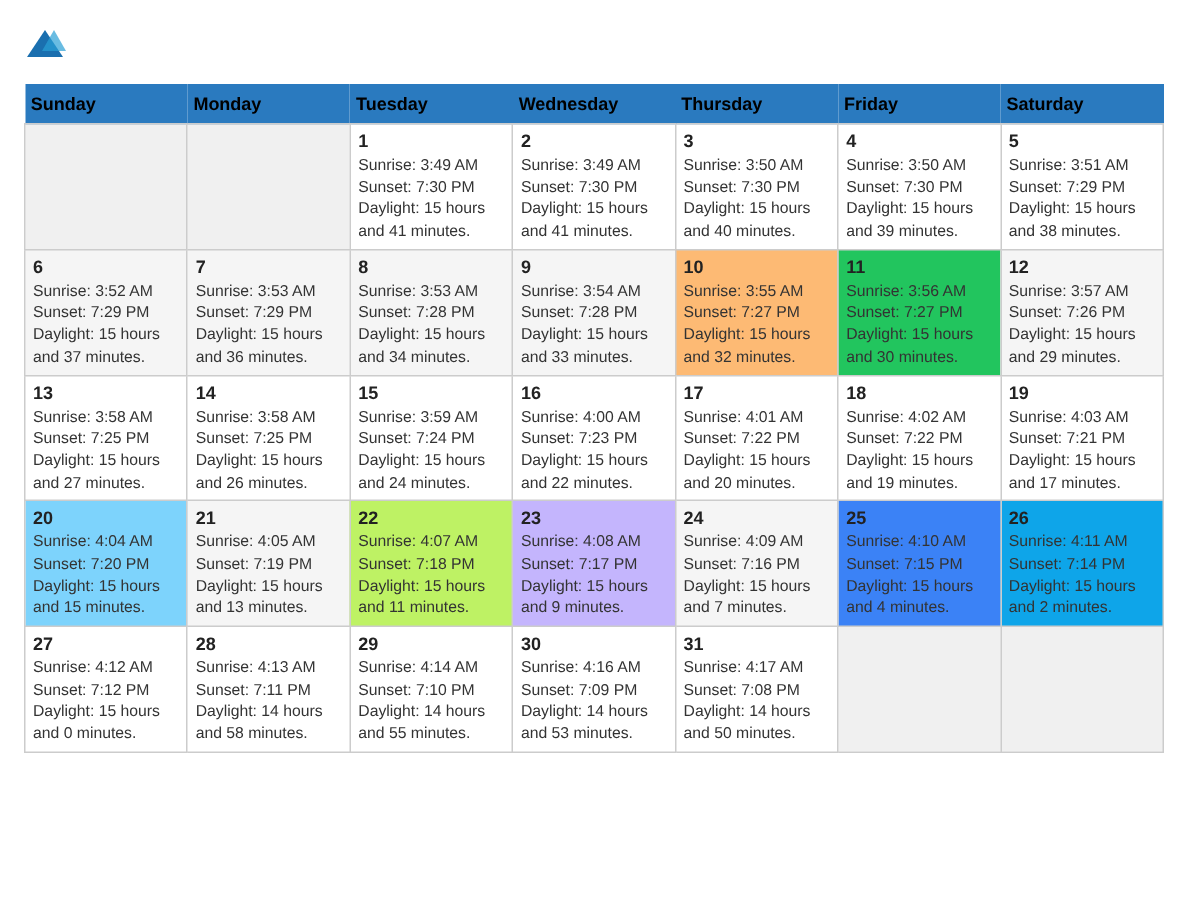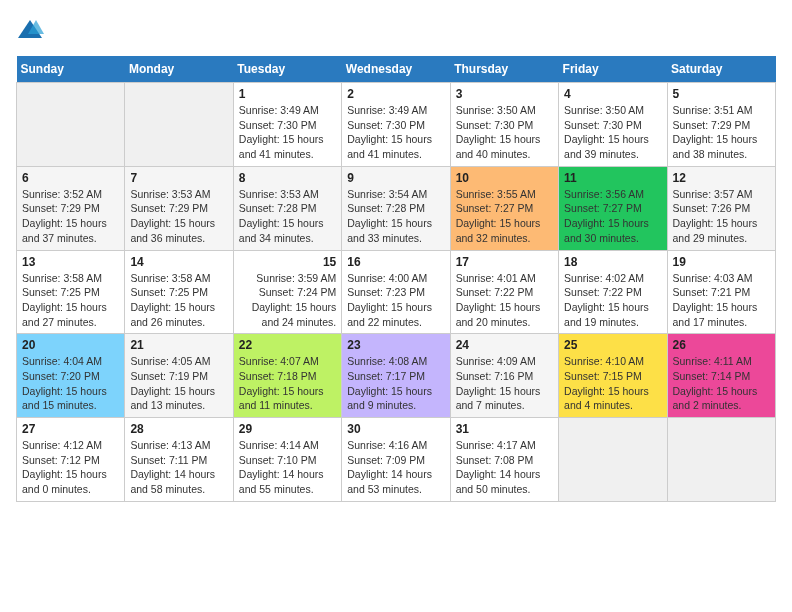--- a/index.html
+++ b/index.html
@@ -30,21 +30,21 @@
     .title-block { text-align: right; }
     .month-title { font-size: 38px; color: #333; font-weight: normal; }
     .location-title { font-size: 16px; color: #555; }
     .calendar {
       width: 100%;
       border-collapse: collapse;
       font-size: 11px;
     }
     .calendar thead th {
       background-color: #2a7abf;
-      color: #ffffff;
+      color: #000000;
       padding: 6px 4px;
       text-align: left;
       font-size: 12px;
       font-weight: bold;
     }
     .calendar tbody td {
       border: 1px solid #ccc;
       vertical-align: top;
       padding: 4px 5px;
       width: 108px;
@@ -205,21 +205,21 @@
 Daylight: 15 hours
 and 27 minutes.</div>
         </td>
         <td style="background: rgb(255, 255, 255);">
           <span class="day-number">14</span>
           <div class="day-detail">Sunrise: 3:58 AM
 Sunset: 7:25 PM
 Daylight: 15 hours
 and 26 minutes.</div>
         </td>
-        <td style="background: rgb(255, 255, 255); text-align: right;">
+        <td style="background: rgb(255, 255, 255);">
           <span class="day-number">15</span>
           <div class="day-detail">Sunrise: 3:59 AM
 Sunset: 7:24 PM
 Daylight: 15 hours
 and 24 minutes.</div>
         </td>
         <td style="background: rgb(255, 255, 255);">
           <span class="day-number">16</span>
           <div class="day-detail">Sunrise: 4:00 AM
 Sunset: 7:23 PM
@@ -277,28 +277,28 @@
 Daylight: 15 hours
 and 9 minutes.</div>
         </td>
         <td style="background: rgb(245, 245, 245);">
           <span class="day-number">24</span>
           <div class="day-detail">Sunrise: 4:09 AM
 Sunset: 7:16 PM
 Daylight: 15 hours
 and 7 minutes.</div>
         </td>
-        <td style="background: #fde047;">
+        <td style="background: #3b82f6;">
           <span class="day-number">25</span>
           <div class="day-detail">Sunrise: 4:10 AM
 Sunset: 7:15 PM
 Daylight: 15 hours
 and 4 minutes.</div>
         </td>
-        <td style="background: #ec4899;">
+        <td style="background: #0ea5e9;">
           <span class="day-number">26</span>
           <div class="day-detail">Sunrise: 4:11 AM
 Sunset: 7:14 PM
 Daylight: 15 hours
 and 2 minutes.</div>
         </td>
       </tr>
       <tr>
         <td style="background: rgb(255, 255, 255); margin-left: 20px;">
           <span class="day-number">27</span>

